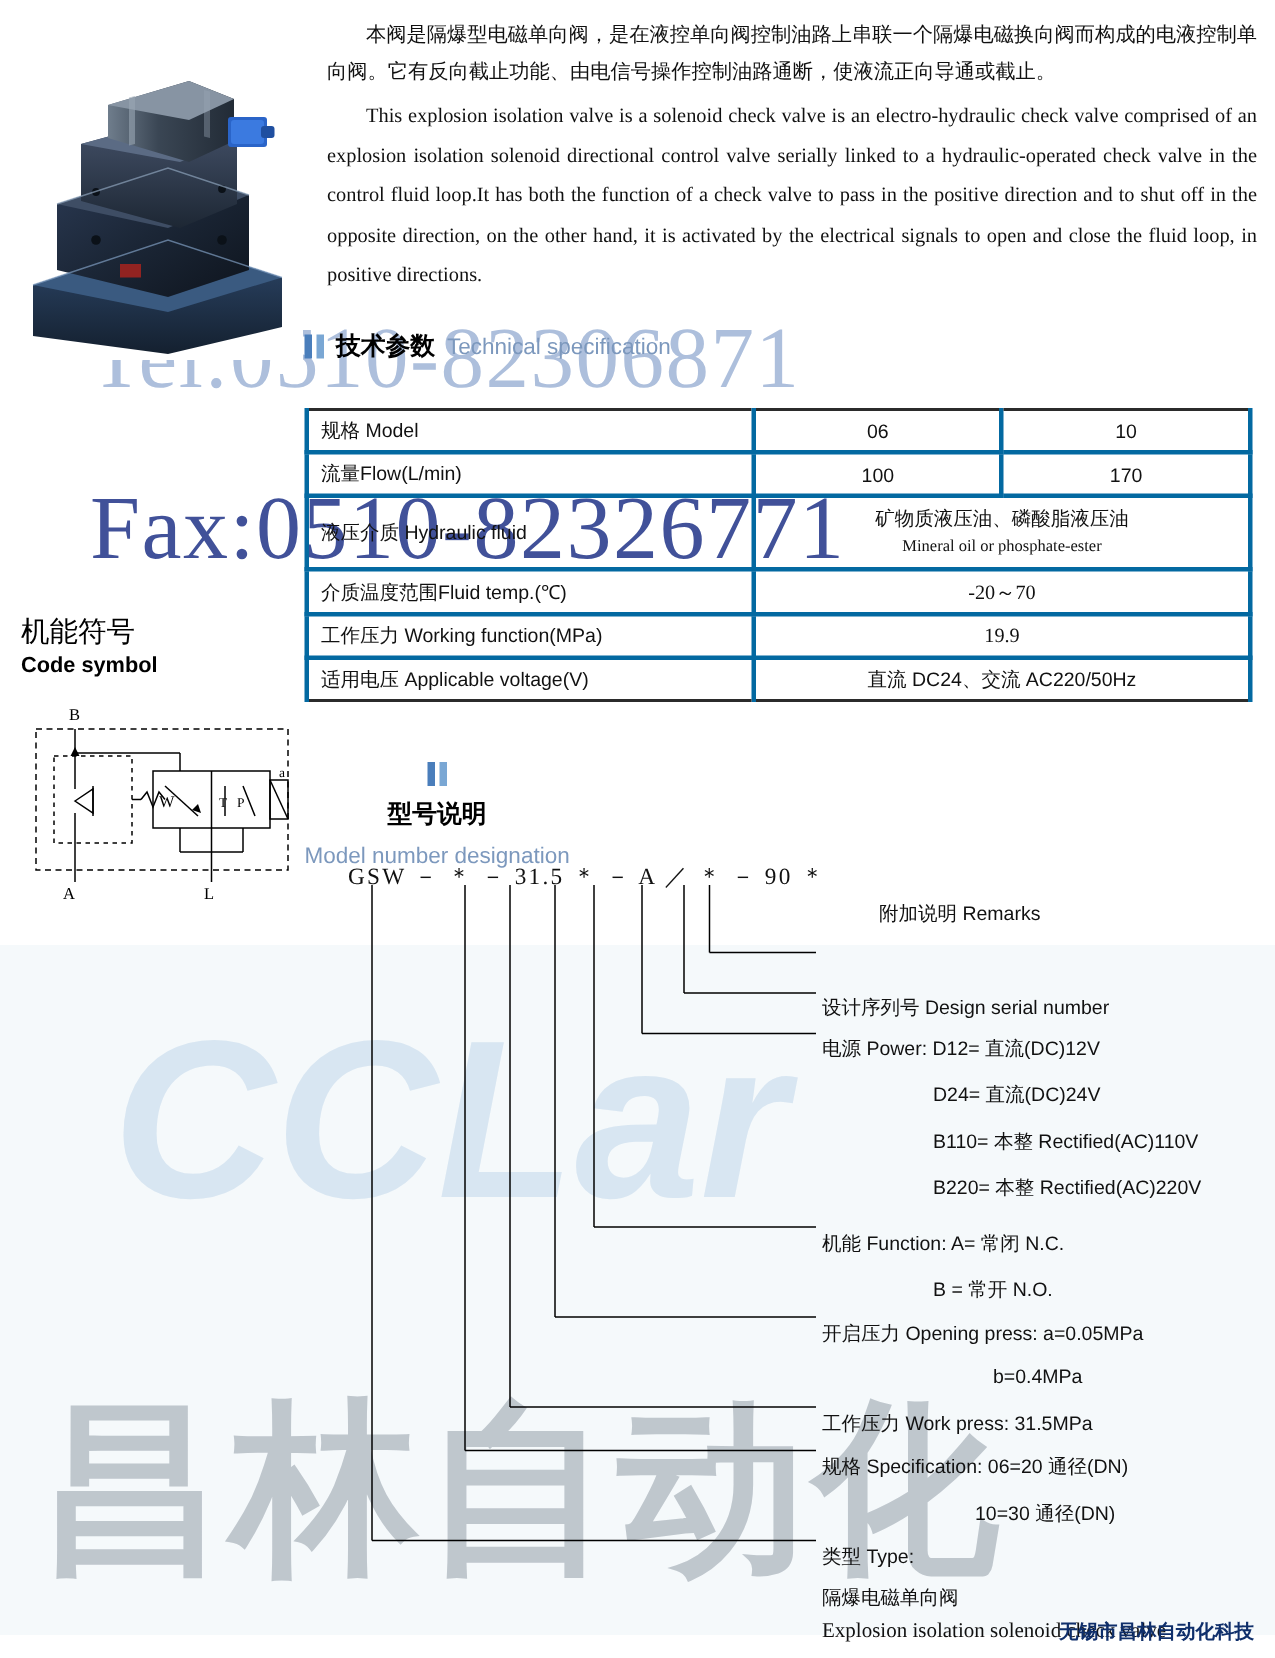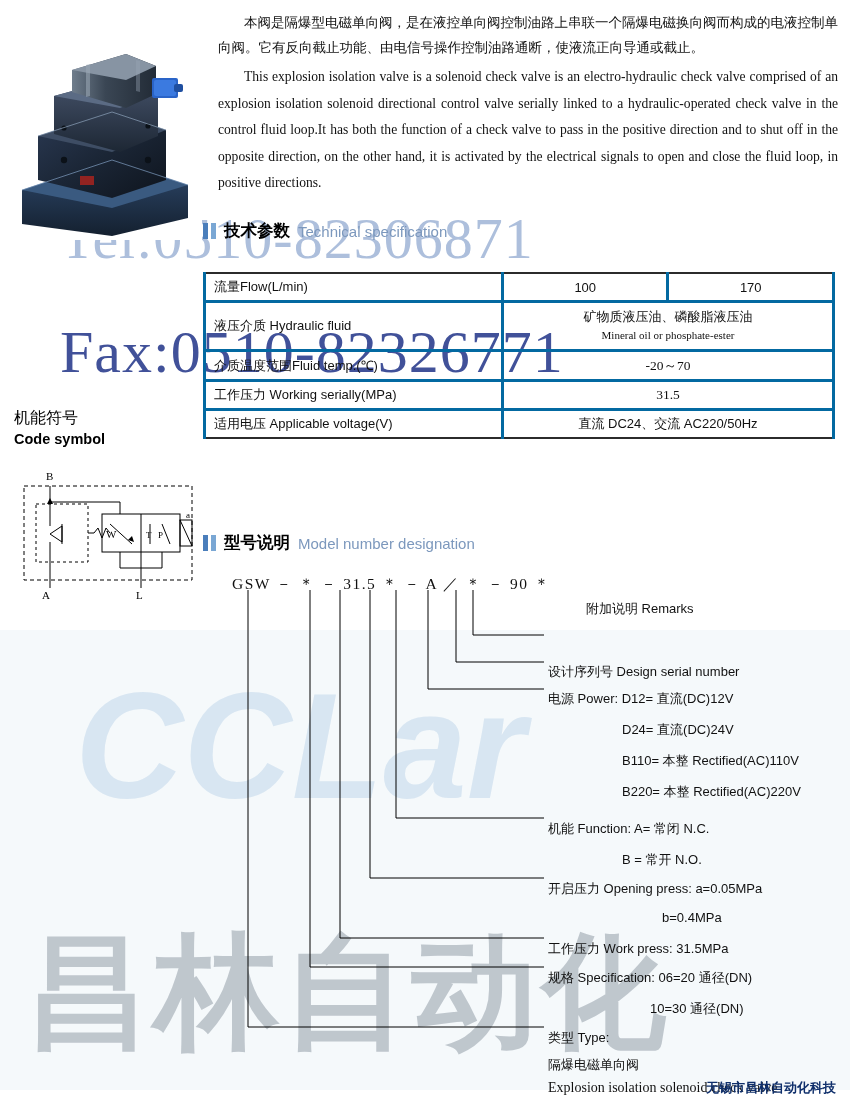--- a/index.html
+++ b/index.html
@@ -76,21 +76,21 @@
   .sec .bars i:nth-child(2){ background:#7aa7d4; }
   .sec .cn {
     font-family:"Liberation Sans", sans-serif;
     font-size:16.5px; font-weight:bold; color:#000;
   }
   .sec .en {
     font-family:"Liberation Sans", sans-serif;
     font-size:15px; color:#7c98bd;
   }
   #sec-tech { left:203px; top:220px; }
-  #sec-model { left:203px; top:532px; }
+  #sec-model { left:203px; top:508px;flex-direction:column; }
 
   
   table.spec {
     position:absolute; left:203px; top:272px; width:632px;
     border-collapse:collapse; z-index:6;
     font-family:"Liberation Sans", sans-serif;
     background: transparent;
   }
   table.spec td {
     border:3px solid #0369a1;
@@ -107,21 +107,21 @@
   table.spec tr.head td.val { font-size:13px; }
   table.spec tr:first-child td { border-top:2px solid #2b2b2b; }
   table.spec tr:last-child td { border-bottom:2px solid #2b2b2b; }
   .two-line { line-height:19px; }
 
   
   .code-sym {
     position:absolute; left:14px; top:408px; z-index:6;
   }
   .code-sym .t1 {
-    font-family:Liberation Sans, sans-serif; font-size:16px; color:#000;
+    font-family:Liberation Sans, sans-serif; font-size:19px; color:#000;
   }
   .code-sym .t2 {
     font-family:"Liberation Sans", sans-serif; font-size:14.5px; font-weight:bold; color:#000;
     margin-top:2px;
   }
   .symbol-box { position:absolute; left:10px; top:468px; z-index:6; }
 
   
   .model-code {
     position:absolute; left:232px; top:574px; z-index:7;
@@ -214,39 +214,44 @@
   <span class="bars">
       <i></i>
       <i></i>
     </span>
   <span class="cn">技术参数</span>
   <span class="en">Technical specification</span>
 </div>
 
 <table class="spec">
   <tbody>
+    <tr class="head">
+      <td class="lbl">规格  Model</td>
+      <td class="val">06</td>
+      <td class="val">10</td>
+    </tr>
     <tr>
       <td class="lbl">流量Flow(L/min)</td>
       <td class="val">100</td>
       <td class="val">170</td>
     </tr>
     <tr>
       <td class="lbl">液压介质 Hydraulic fluid</td>
       <td class="val two-line" colspan="2">
         <div>矿物质液压油、磷酸脂液压油</div>
         <div style="font-family:'Liberation Serif',serif;font-size:11px">Mineral oil  or  phosphate-ester</div>
       </td>
     </tr>
     <tr>
       <td class="lbl">介质温度范围Fluid  temp.(℃)</td>
       <td class="val-en" colspan="2">-20～70</td>
     </tr>
     <tr>
-      <td class="lbl">工作压力 Working serially(MPa)</td>
-      <td class="val-en" colspan="2">31.5</td>
+      <td class="lbl">工作压力 Working function(MPa)</td>
+      <td class="val-en" colspan="2">19.9</td>
     </tr>
     <tr>
       <td class="lbl">适用电压 Applicable voltage(V)</td>
       <td class="val" colspan="2">直流 DC24、交流 AC220/50Hz</td>
     </tr>
   </tbody>
 </table>
 
 <div class="code-sym">
   <div class="t1">机能符号</div>

